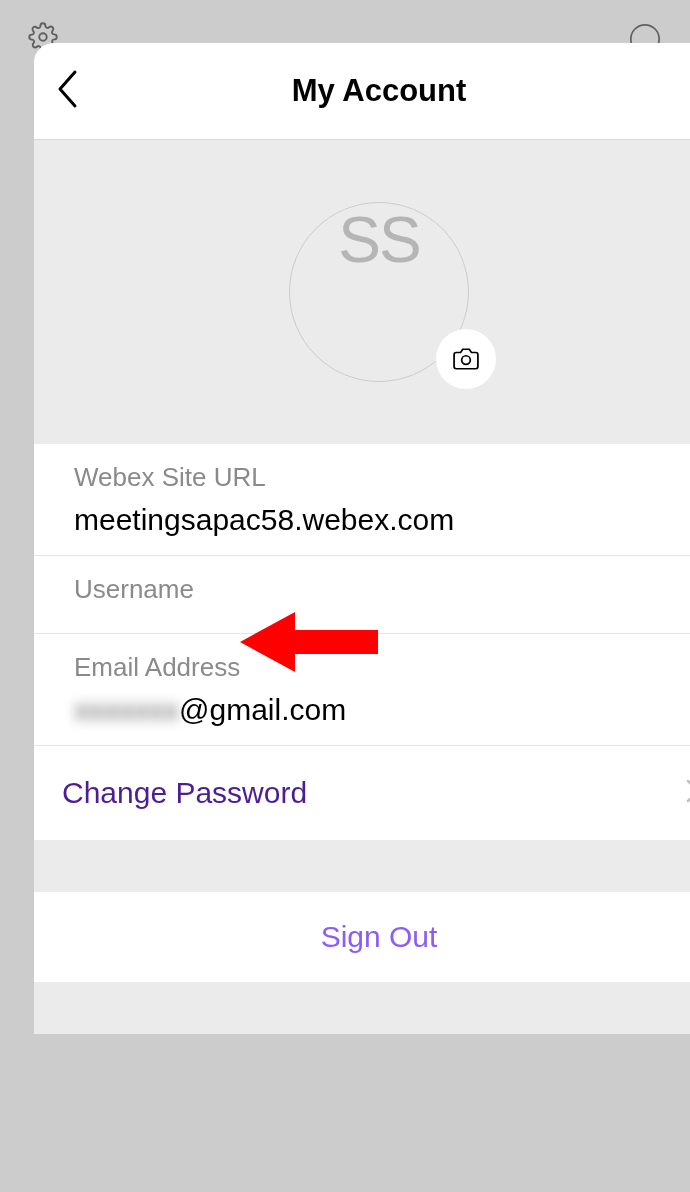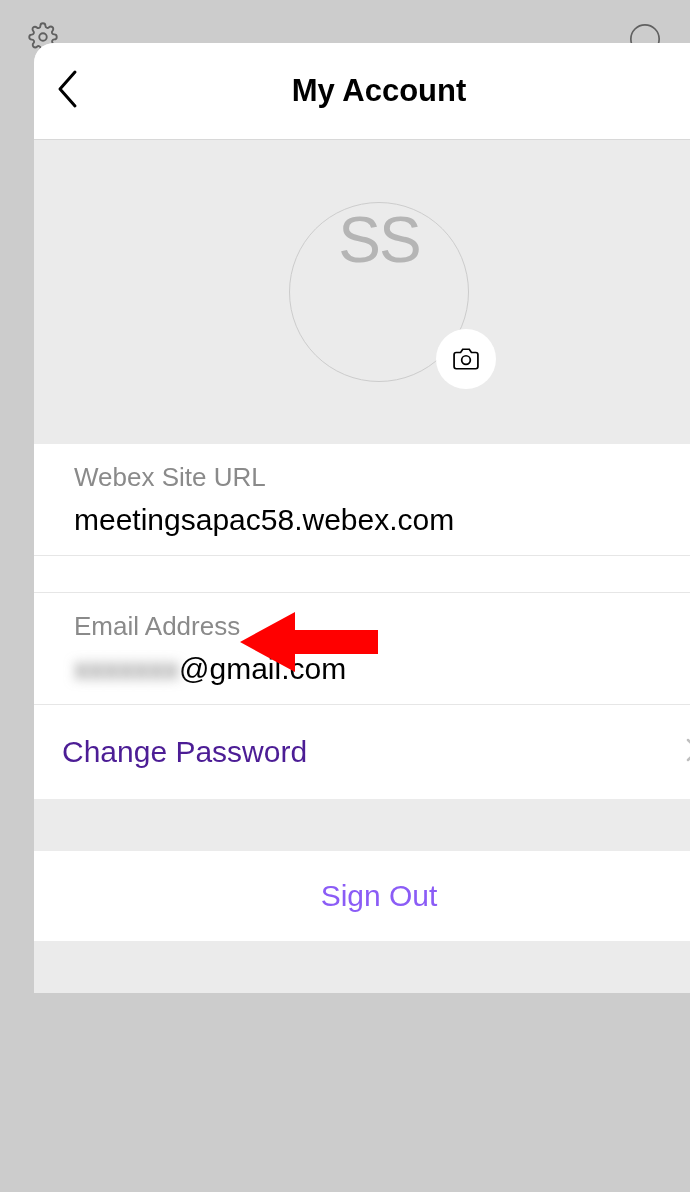--- a/index.html
+++ b/index.html
@@ -208,20 +208,21 @@
     </div>
 
     <div class="details-section">
       <div class="field-row">
         <div class="field-label">Webex Site URL</div>
         <div class="field-value">meetingsapac58.webex.com</div>
       </div>
 
 
       <div class="field-row">
+        <div class="field-label">Username</div>
       </div>
 
       <div class="field-row">
         <div class="field-label">Email Address</div>
         <div class="field-value">
           <span class="blur-box">xxxxxxx</span><span>@gmail.com</span>
         </div>
       </div>
 
       <div class="change-password-row">

